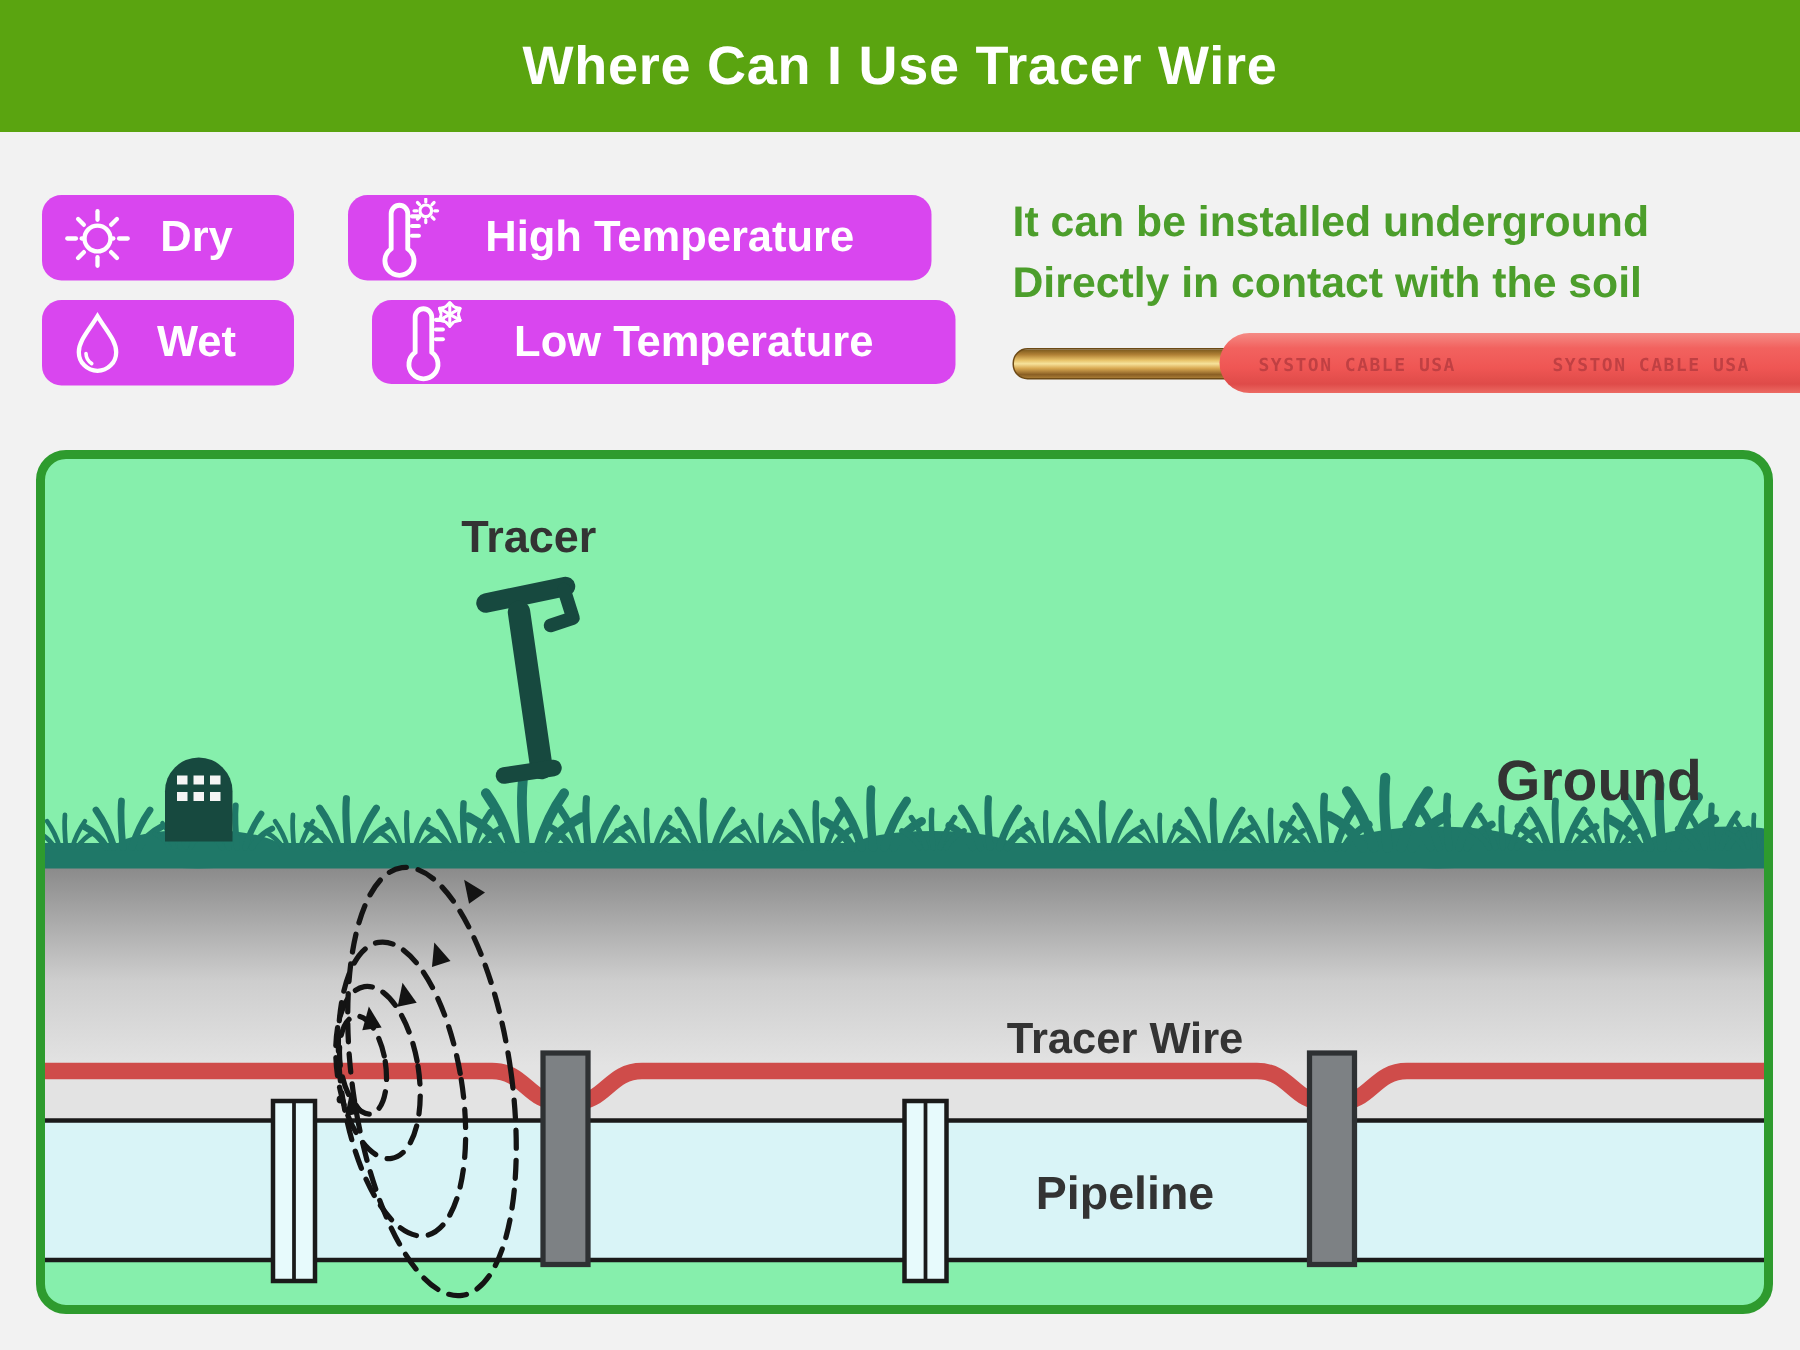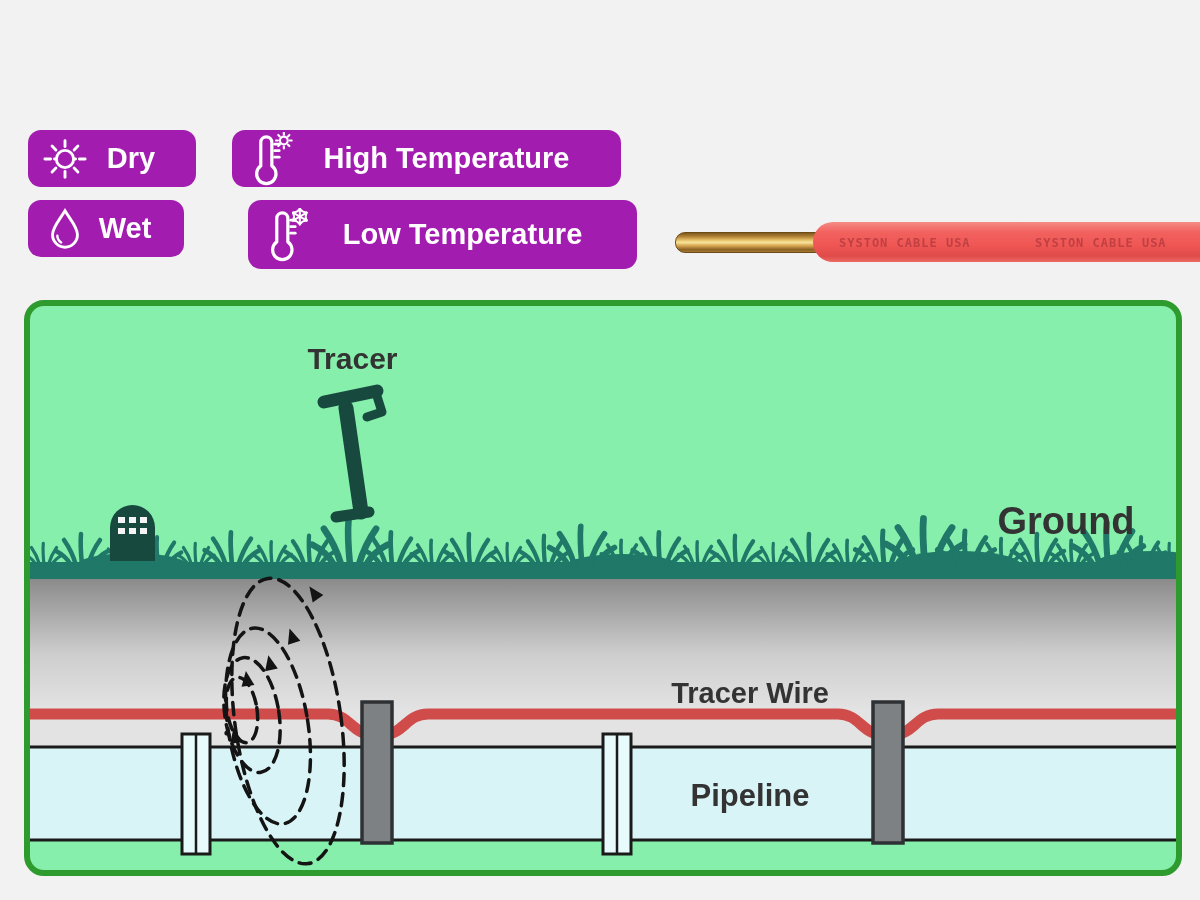--- a/index.html
+++ b/index.html
@@ -5,28 +5,28 @@
   * { margin:0; padding:0; box-sizing:border-box; }
   body { font-family:"Liberation Sans", sans-serif; background:#e9e9e9; }
   .page { position:relative; width:1200px; height:900px; background:#f2f2f2; overflow:hidden; }
 
   
   .header { position:absolute; left:0; top:0; width:1200px; height:88px; background:#5aa410;
             display:flex; align-items:center; justify-content:center; }
   .header h1 { color:#fff; font-size:36px; font-weight:bold; letter-spacing:0.5px; }
 
   
-  .badge { position:absolute; background:#a21caf; border-radius:13px; display:flex; align-items:center;
+  .badge { position:absolute; background:#d946ef; border-radius:13px; display:flex; align-items:center;
            padding:0 14px; color:#fff; }
   .badge .txt { flex:1; text-align:center; font-size:29px; font-weight:bold; padding-right:8px; }
   .badge svg { flex:0 0 auto; }
   .b-dry { left:28px; top:130px; width:168px; height:57px; }
-  .b-wet { left:28px; top:200px; width:156px; height:57px; }
+  .b-wet { left:28px; top:200px; width:168px; height:57px; }
   .b-high { left:232px; top:130px; width:389px; height:57px; }
-  .b-low { left:248px; top:200px; width:389px; height:69px; }
+  .b-low { left:248px; top:200px; width:389px; height:56px; }
 
   
   .note { position:absolute; left:675px; top:128px; width:520px; color:#4c9e2b;
           font-size:28.5px; font-weight:bold; line-height:41px; }
 
   
   .copper { position:absolute; left:675px; top:232px; width:142px; height:21px;
             border-radius:10px 0 0 10px; border:1px solid #6d4a16;
             background:linear-gradient(180deg,#7c5a1e 0%,#b08035 18%,#e8c36a 38%,#f6e29b 50%,#d9a952 66%,#8a5f24 88%,#a87b35 100%); }
   .jacket { position:absolute; left:813px; top:222px; width:387px; height:40px;
@@ -44,20 +44,23 @@
   .l-tracer { left:240px; top:36px; width:165px; font-size:30px; }
   .l-ground { left:956px; top:194px; width:160px; font-size:38px; }
   .l-wire { left:600px; top:371px; width:240px; font-size:29px; }
   .l-pipe { left:620px; top:472px; width:200px; font-size:31px; }
 </style>
 </head>
 <body>
 
 <div class="page">
 
+  <div class="header">
+    <h1>Where Can I Use Tracer Wire</h1>
+  </div>
 
   <div class="badge b-dry">
     <svg width="46" height="46" viewBox="0 0 48 48" fill="none" stroke="#fff" stroke-width="3" stroke-linecap="round">
       <circle cx="24" cy="24" r="9"></circle>
       <line x1="24" y1="5" x2="24" y2="11"></line>
         <line x1="24" y1="37" x2="24" y2="43"></line>
       <line x1="10.5" y1="10.5" x2="14.5" y2="14.5"></line>
         <line x1="37.5" y1="10.5" x2="33.5" y2="14.5"></line>
       <line x1="10.5" y1="37.5" x2="14.5" y2="33.5"></line>
         <line x1="37.5" y1="37.5" x2="33.5" y2="33.5"></line>
@@ -133,20 +136,24 @@
         <g transform="rotate(300)">
             <line x1="0" y1="0" x2="0" y2="-8.5"></line>
             <line x1="0" y1="-8.5" x2="-2.6" y2="-5.8"></line>
             <line x1="0" y1="-8.5" x2="2.6" y2="-5.8"></line>
           </g>
       </g>
     </svg>
     <span class="txt">Low Temperature</span>
   </div>
 
+  <div class="note">
+    <div>It can be installed underground</div>
+    <div>Directly in contact with the soil</div>
+  </div>
 
   <div class="copper"></div>
   <div class="jacket">
     <span class="print p1">SYSTON CABLE USA</span>
     <span class="print p2">SYSTON CABLE USA</span>
   </div>
 
   <div class="diagram">
     <svg class="scene" width="1146" height="564" viewBox="0 0 1146 564">
       <defs>

